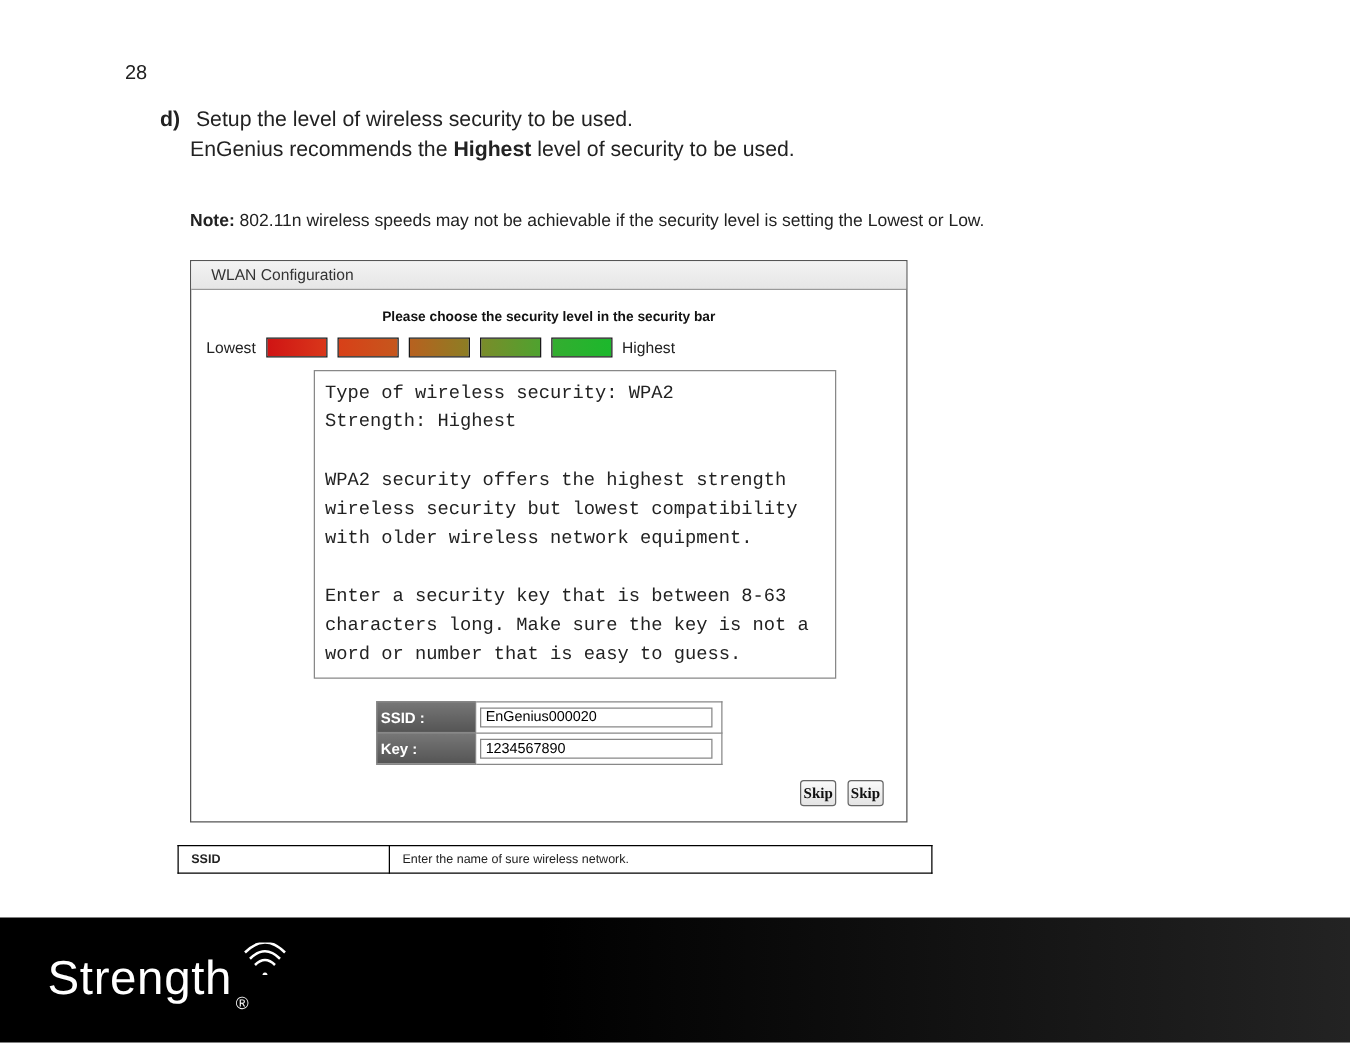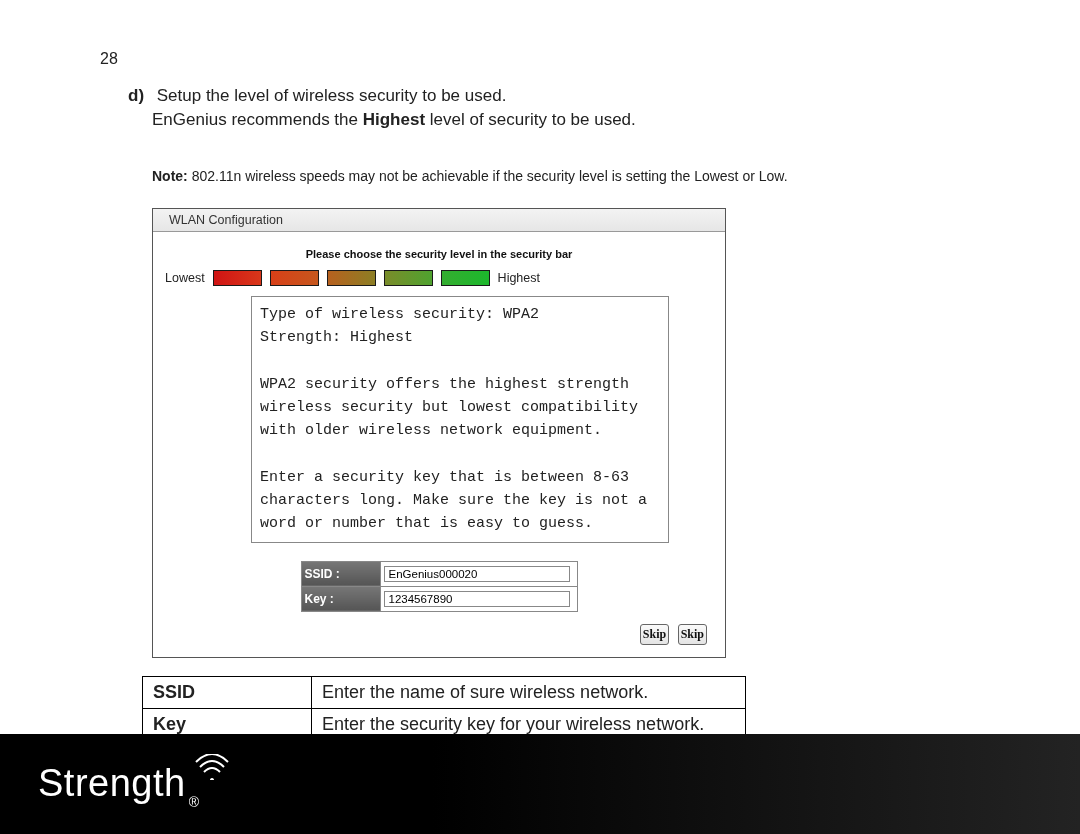--- a/index.html
+++ b/index.html
@@ -117,21 +117,21 @@
 
   
   .desc-table {
     border-collapse: collapse;
     margin: 18px 0 0 42px;
     width: 604px;
   }
   .desc-table td {
     border: 1px solid #000;
     padding: 5px 10px;
-    font-size: 18px;
+    font-size: 10px;
   }
   .desc-table td:first-child { width: 148px; font-weight:700; }
 
   
   .footer {
     position:absolute;
     top:734px; left:0;
     width:1080px; height:100px;
     background: linear-gradient(to right, #000 0%, #000 40%, #232323 100%);
     color:#fff;
@@ -219,24 +219,20 @@
       </div>
     </div>
   </div>
 
   <table class="desc-table">
     <tbody>
         <tr>
       <td>SSID</td>
       <td>Enter the name of sure wireless network.</td>
     </tr>
-    <tr>
-      <td>Key</td>
-      <td>Enter the security key for your wireless network.</td>
-    </tr>
   </tbody>
     </table>
 </div>
 
 <div class="footer">
   <div class="logo">
     <span class="logo-text">Strength</span>
     <span class="wifi-icon">
       <svg width="40" height="26" viewBox="0 0 40 26">
         <path d="M20 24 a2 2 0 1 0 0.001 0" fill="#fff"></path>

